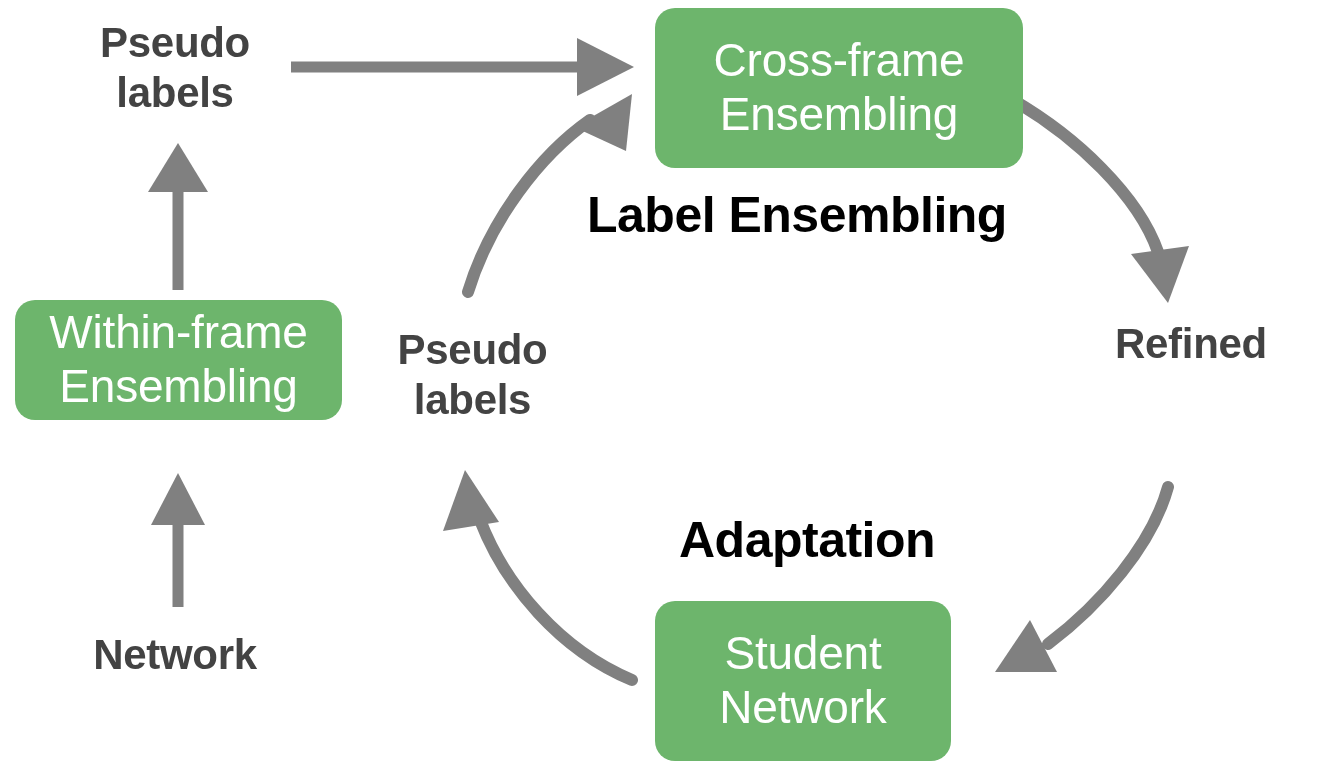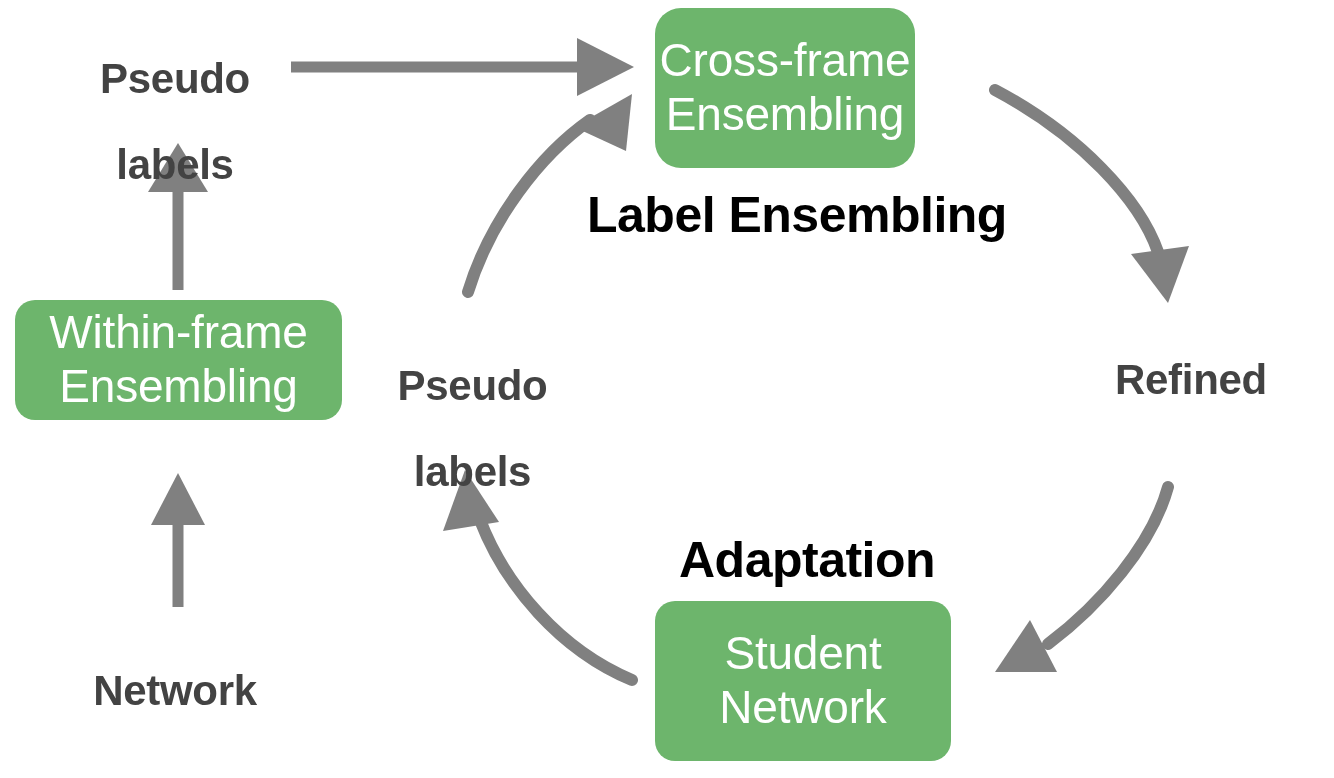--- a/index.html
+++ b/index.html
@@ -60,30 +60,29 @@
     font-family: "Liberation Sans", sans-serif;
     font-weight: bold;
     font-size: 42px;
     line-height: 1.18;
     text-align: center;
     letter-spacing: -0.3px;
   }
   .edge-label .line {
     display: block;
     white-space: nowrap;
-    margin-top: 36px;
   }
 
   
   #box-within      { left: 15px;  top: 300px; width: 327px; height: 120px; }
-  #box-crossframe  { left: 655px; top: 8px;   width: 260px; height: 160px; border-radius: 26px; }
+  #box-crossframe  { left: 655px; top: 8px;   width: 368px; height: 160px; }
   #box-student     { left: 655px; top: 601px; width: 296px; height: 160px; }
 
   #label-refinement { left: 587px; top: 190px; }
-  #label-adaptation { left: 679px; top: 515px; margin-top: 20px; }
+  #label-adaptation { left: 679px; top: 515px; }
 
   #lbl-pseudo-top    { left: 60px;  top: 18px;  width: 230px; }
   #lbl-pseudo-center { left: 380px; top: 325px; width: 185px; }
   #lbl-refined       { left: 1048px; top: 319px; width: 286px; }
   #lbl-source        { left: 60px;  top: 630px; width: 230px; }
 </style>
 </head>
 <body>
 
 <div id="canvas">

